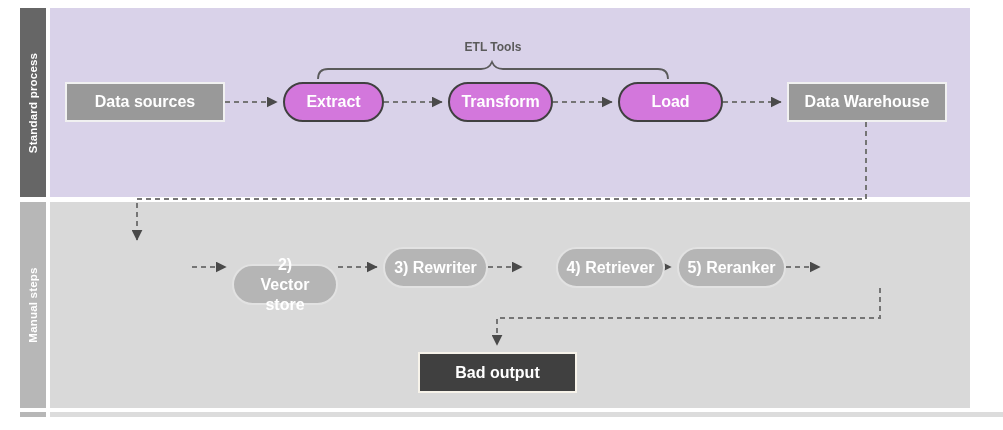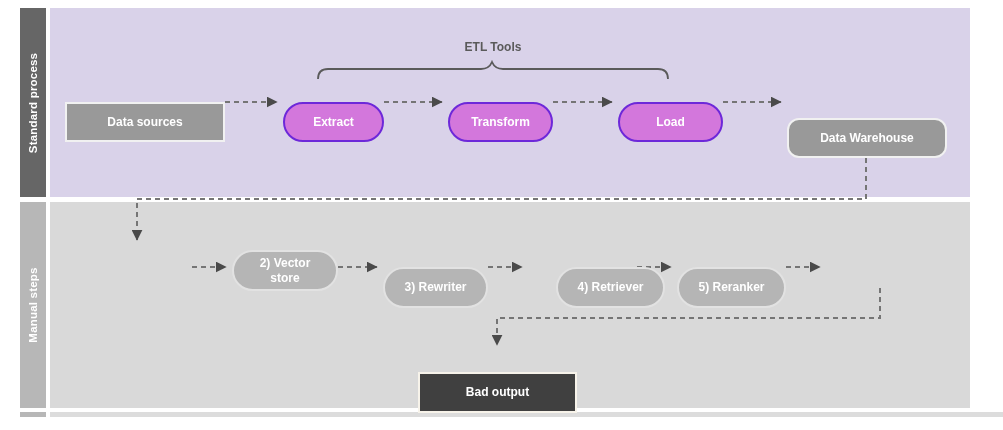--- a/index.html
+++ b/index.html
@@ -28,27 +28,27 @@
   .lane3-sliver-header{position:absolute;left:20px;top:412px;width:26px;height:5px;background:#b7b7b7;}
   .lane3-sliver-body{position:absolute;left:50px;top:412px;width:953px;height:5px;background:#dcdcdc;}
 
   
   svg.overlay{position:absolute;left:0;top:0;pointer-events:none;}
 
   
   .node{
     position:absolute;box-sizing:border-box;
     display:flex;align-items:center;justify-content:center;text-align:center;
-    color:#ffffff;font-weight:bold;font-size:12px;line-height:1.25;margin-top:20px;
+    color:#ffffff;font-weight:bold;font-size:16px;line-height:1.25;
   }
   .rect{border:2px solid #f1f1f1;}
   .gray-rect{background:#999999;}
   .yellow-rect{background:#404040;border:2px solid #f7f3ea;}
   .pill{border-radius:21px;}
-  .magenta{background:#d377dc;border:2px solid #6d28d9;}
+  .magenta{background:#d377dc;border:2px solid #404040;}
   .gray-pill{background:#b5b5b5;border:2px solid #e2e2e2;}
   .node .lbl{display:block;}
   .lbl-narrow{width:64px;margin:0 auto;}
   .lbl-mid{width:86px;margin:0 auto;}
 
   
   .etl-label{
     position:absolute;left:413px;top:40px;width:160px;text-align:center;
     color:#5a5a5a;font-weight:bold;font-size:12px;
   }
@@ -105,25 +105,25 @@
   </div>
   <div class="node pill magenta" style="left:283px;top:82px;width:101px;height:40px;">
     <span class="lbl">Extract</span>
   </div>
   <div class="node pill magenta" style="left:448px;top:82px;width:105px;height:40px;">
     <span class="lbl">Transform</span>
   </div>
   <div class="node pill magenta" style="left:618px;top:82px;width:105px;height:40px;">
     <span class="lbl">Load</span>
   </div>
-  <div class="node rect gray-rect" style="left:787px;top:98px;width:160px;height:40px;border-radius:12px;">
+  <div class="node rect gray-rect" style="left:787px;top:82px;width:160px;height:40px;">
     <span class="lbl">Data Warehouse</span>
   </div>
 
-  <div class="node pill gray-pill" style="left:232px;top:230px;width:106px;height:41px;">
+  <div class="node pill gray-pill" style="left:232px;top:264px;width:106px;height:41px;">
     <span class="lbl lbl-narrow">2) Vector store</span>
   </div>
   <div class="node pill gray-pill" style="left:383px;top:247px;width:105px;height:41px;">
     <span class="lbl">3) Rewriter</span>
   </div>
   <div class="node pill gray-pill" style="left:556px;top:247px;width:109px;height:41px;">
     <span class="lbl">4) Retriever</span>
   </div>
   <div class="node pill gray-pill" style="left:677px;top:247px;width:109px;height:41px;">
     <span class="lbl">5) Reranker</span>

